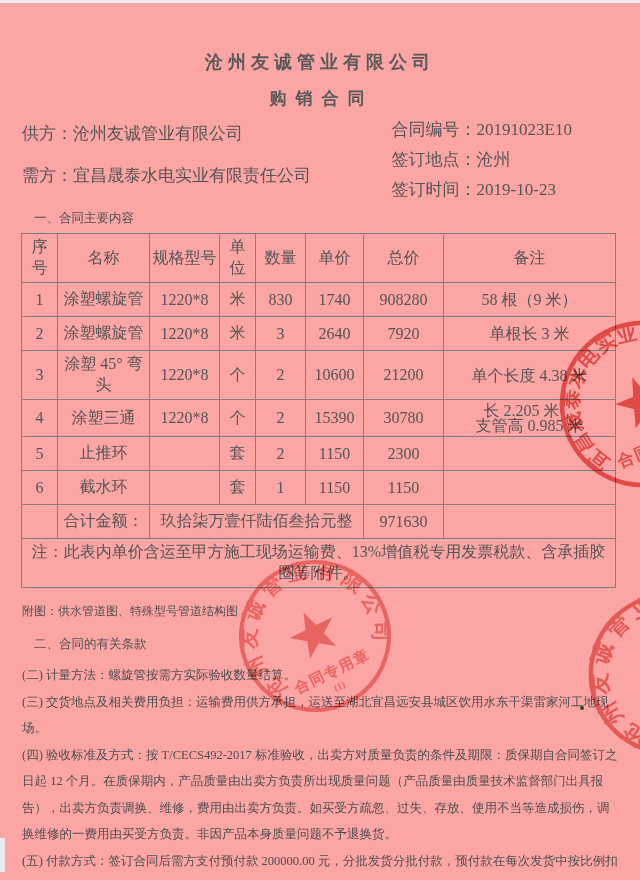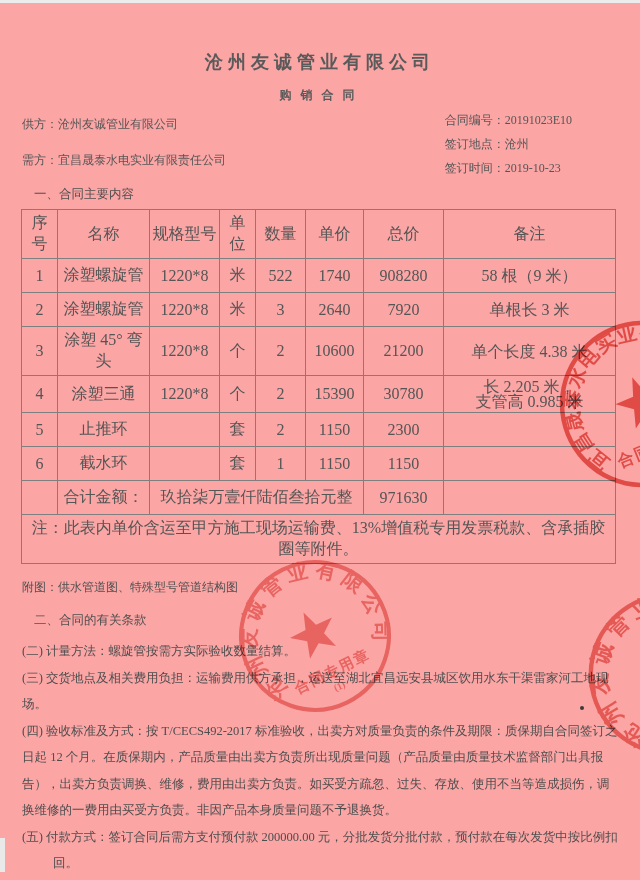--- a/index.html
+++ b/index.html
@@ -7,23 +7,23 @@
     position:relative; width:640px; height:880px; overflow:hidden;
     background:#fca5a5; color:#4f4f4f;
     font-family:"Liberation Serif","DejaVu Serif",serif;
   }
   .scan-edge { position:absolute; top:0; left:0; width:640px; height:3px; background:#ececec; }
   .smudge { position:absolute; left:0; top:838px; width:5px; height:34px; background:#e9e9e9; }
   .ink-dot { position:absolute; left:580px; top:706px; width:4px; height:4px; border-radius:50%; background:#3a3a3a; }
 
   .doc-header { text-align:center; }
   .company-title { margin:0; padding-top:50px; font-size:18px; font-weight:bold; letter-spacing:5px; color:#5a5a5a; }
-  .doc-title { margin:13px 0 0 3px; font-size:12px; font-weight:bold; letter-spacing:9px; color:#5a5a5a; }
-
-  .meta { display:flex; justify-content:space-between; padding:8px 22px 0 22px; font-size:12px; color:#555;gap:16px; }
+  .doc-title { margin:13px 0 0 3px; font-size:17px; font-weight:bold; letter-spacing:9px; color:#5a5a5a; }
+
+  .meta { display:flex; justify-content:space-between; padding:8px 22px 0 22px; font-size:17px; color:#555;gap:16px; }
   .meta p { margin:0; }
   .meta-left .supplier-line { margin:4px 0 19px 0; }
   .meta-right { margin-right:46px; }
   .meta-right p { margin:0 0 7px 0; }
 
   .sec-title { padding:0 34px; font-size:12.5px; color:#4f4f4f; margin:2px 0 0 0; }
   #section2-title { margin-top:16px; }
 
   table.items {
     width:594px; margin:6px 0 0 21px; border-collapse:collapse;
@@ -98,21 +98,21 @@
           <th>总价</th>
           <th>备注</th>
         </tr>
     </thead>
     <tbody id="items-body">
         <tr>
           <td>1</td>
           <td>涂塑螺旋管</td>
           <td>1220*8</td>
           <td>米</td>
-          <td>522</td>
+          <td>830</td>
           <td>1740</td>
           <td>908280</td>
           <td class="remark">58 根（9 米）</td>
         </tr>
         <tr>
           <td>2</td>
           <td>涂塑螺旋管</td>
           <td>1220*8</td>
           <td>米</td>
           <td>3</td>

